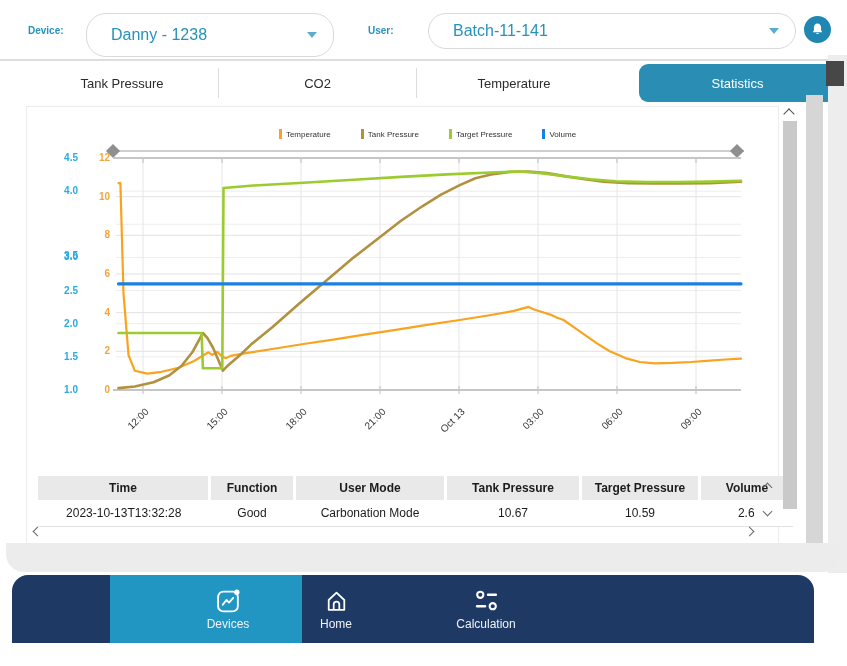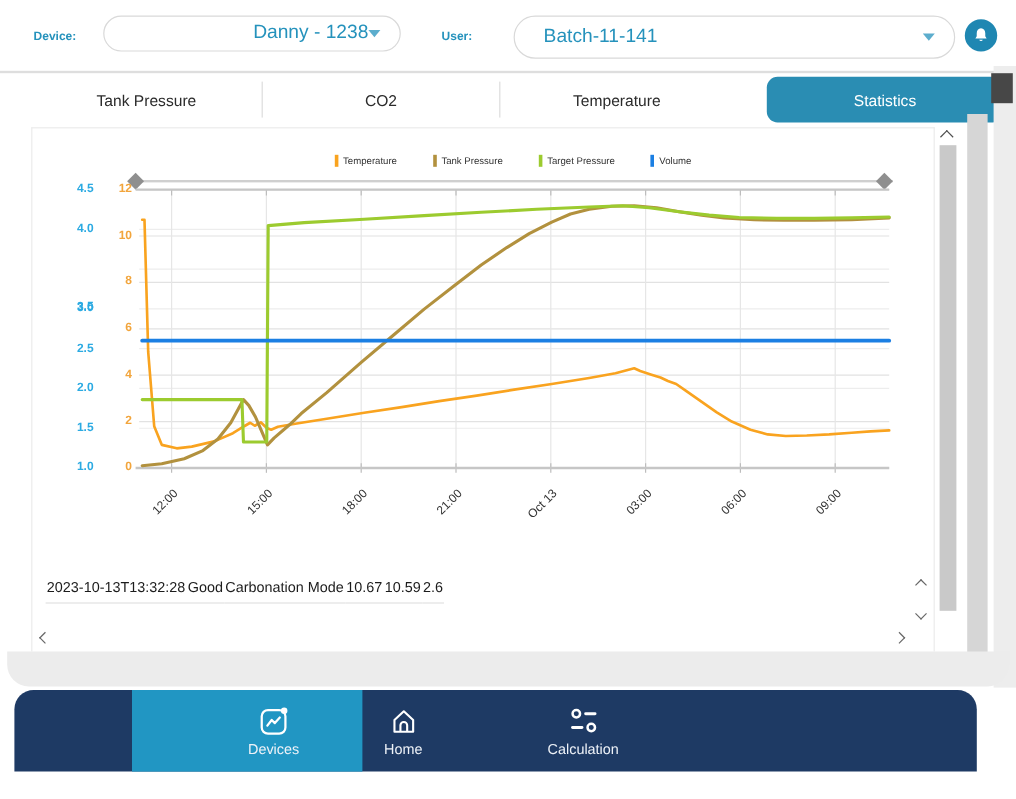--- a/index.html
+++ b/index.html
@@ -56,21 +56,21 @@
   .logo{color:#fff;text-align:center;line-height:1;}
   .logo .l1{font-size:8px;font-weight:bold;letter-spacing:1px;}
   .logo .l2{font-size:14px;font-weight:bold;letter-spacing:.5px;}
 </style>
 </head>
 <body>
 
 <div class="app">
 
   <div class="abs sel-label" style="left:28px;top:25px;">Device:</div>
-  <div class="abs select" style="left:86px;top:13px;width:248px;height:30px;justify-content:flex-end;">
+  <div class="abs select" style="left:86px;top:13px;width:248px;height:44px;">
     <span class="val">Danny - 1238</span>
     <span class="tri"></span>
   </div>
   <div class="abs sel-label" style="left:368px;top:25px;">User:</div>
   <div class="abs select" style="left:428px;top:13px;width:368px;height:36px;">
     <span class="val">Batch-11-141</span>
     <span class="tri"></span>
   </div>
   <div class="abs bell" style="left:804px;top:16px;">
     <svg width="15" height="15" viewBox="0 0 16 16">
@@ -186,20 +186,28 @@
       <div class="xlab" style="left: 189px; top: 10px;">18:00</div>
       <div class="xlab" style="left: 268px; top: 10px;">21:00</div>
       <div class="xlab" style="left: 347px; top: 10px;">Oct 13</div>
       <div class="xlab" style="left: 426px; top: 10px;">03:00</div>
       <div class="xlab" style="left: 505px; top: 10px;">06:00</div>
       <div class="xlab" style="left: 584px; top: 10px;">09:00</div>
     </div>
 
   <table class="tbl abs" style="left:38px;top:476px;">
     <tbody>
+        <tr>
+      <th style="width:168px;">Time</th>
+      <th style="width:80px;">Function</th>
+      <th style="width:146px;">User Mode</th>
+      <th style="width:130px;">Tank Pressure</th>
+      <th style="width:114px;">Target Pressure</th>
+      <th style="width:90px;">Volume</th>
+    </tr>
     <tr>
       <td>2023-10-13T13:32:28</td>
       <td>Good</td>
       <td>Carbonation Mode</td>
       <td>10.67</td>
       <td>10.59</td>
       <td>2.6</td>
     </tr>
   </tbody>
     </table>

